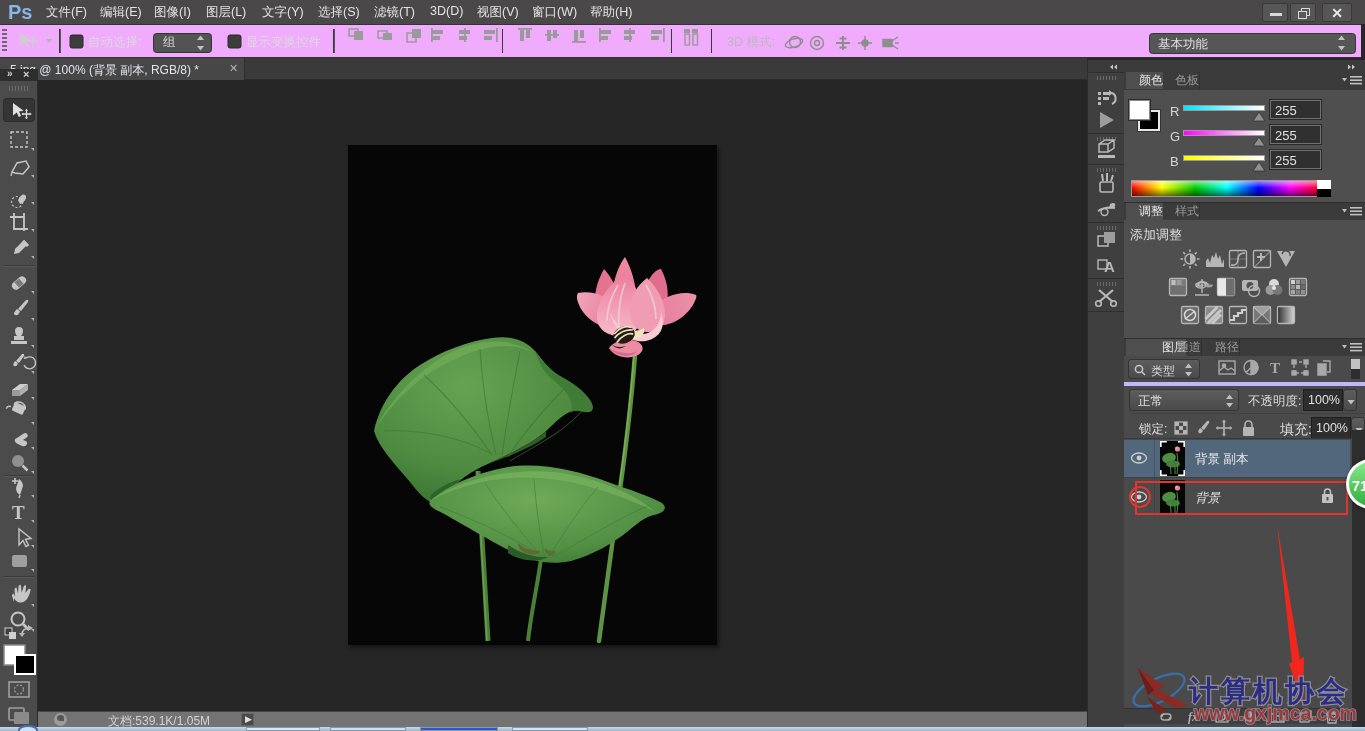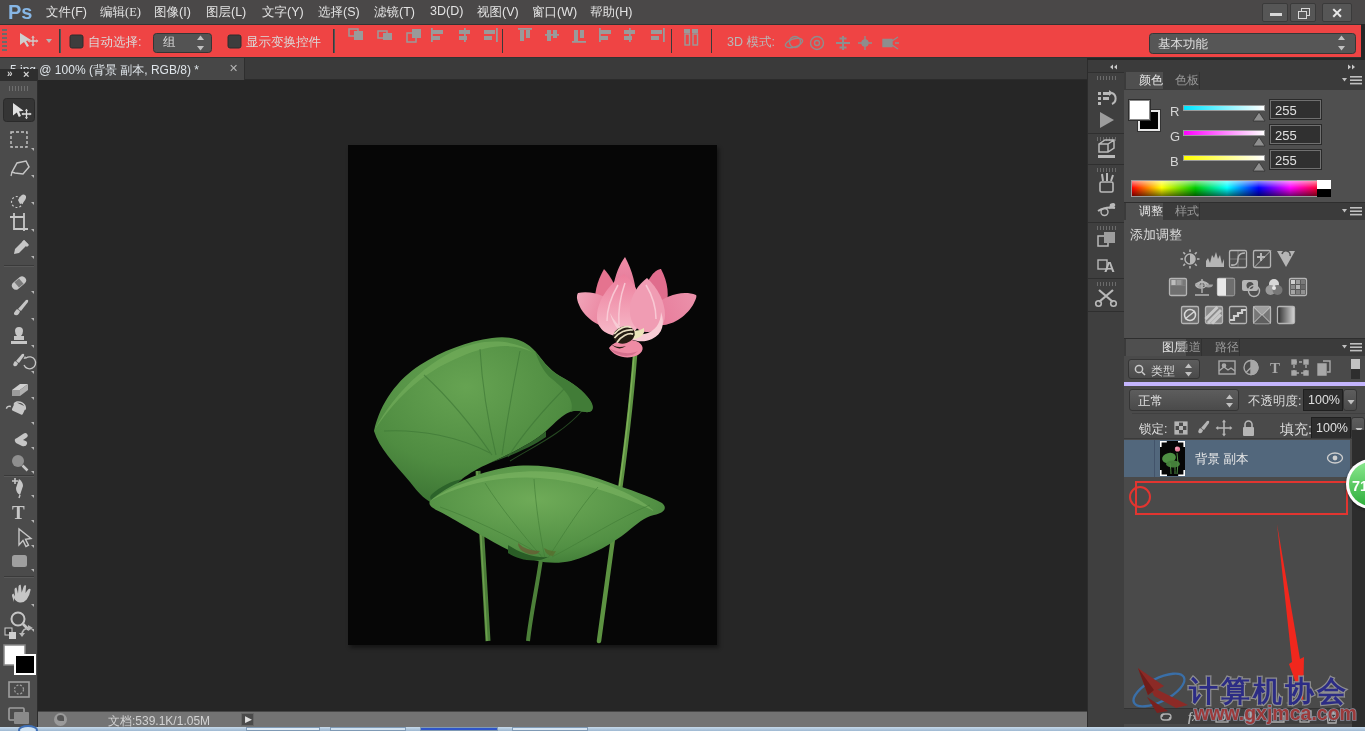--- a/index.html
+++ b/index.html
@@ -16,21 +16,21 @@
 .combo { position:absolute; background:linear-gradient(#5d5d5d,#4a4a4a); border:1px solid #353535; border-radius:3px; }
 </style>
 </head>
 <body>
 <div id="stage">
 
 <div class="abs" id="titlebar" style="left:0;top:0;width:1365px;height:24px;background:#4a4848;">
   <span class="abs" style="left:8px;top:1px;font-size:20px;font-weight:bold;color:#87b7e6;">Ps</span>
   <div class="abs" id="menus" style="left:0;top:4px;height:18px;color:#e3e3e3;font-size:12.5px;">
     <span class="abs" style="left:46px;">文件(F)</span>
-    <span class="abs" style="left:100px;font-family:Liberation Serif, serif;">编辑(E)</span>
+    <span class="abs" style="left:100px;">编辑(E)</span>
     <span class="abs" style="left:154px;">图像(I)</span>
     <span class="abs" style="left:206px;">图层(L)</span>
     <span class="abs" style="left:262px;">文字(Y)</span>
     <span class="abs" style="left:318px;">选择(S)</span>
     <span class="abs" style="left:374px;">滤镜(T)</span>
     <span class="abs" style="left:430px;">3D(D)</span>
     <span class="abs" style="left:477px;">视图(V)</span>
     <span class="abs" style="left:532px;">窗口(W)</span>
     <span class="abs" style="left:590px;">帮助(H)</span>
   </div>
@@ -38,21 +38,21 @@
   <div class="abs winbtn" style="left:1262px;top:3px;width:26px;height:19px;">
         <span style="left:7px;top:9px;width:12px;height:3px;background:#d8d8d8;position:absolute;"></span>
       </div>
   <div class="abs winbtn" style="left:1290px;top:3px;width:26px;height:19px;">
      <span style="position:absolute;left:10px;top:4px;width:9px;height:8px;border:1px solid #d8d8d8;"></span>
      <span style="position:absolute;left:7px;top:7px;width:9px;height:8px;border:1px solid #d8d8d8;background:#5a5a5a;"></span>
   </div>
   <div class="abs winbtn" style="left:1322px;top:3px;width:30px;height:19px;color:#e8e8e8;font-size:14px;font-weight:bold;text-align:center;line-height:18px;">✕</div>
 </div>
 
-<div class="abs" id="optbar" style="left:0;top:24px;width:1361px;height:34px;background:#ef4444;border-top:1px solid #333;border-bottom:1px solid #323232;padding-left:32px;">
+<div class="abs" id="optbar" style="left:0;top:24px;width:1361px;height:34px;background:#f0abfc;border-top:1px solid #333;border-bottom:1px solid #323232;padding-left:32px;">
 <svg width="1365" height="32" style="position:absolute;left:0;top:0;">
   <g fill="#9f9f9f" stroke="none">
 
     <g fill="#6a6a6a">
             <rect x="2" y="4" width="5" height="2"></rect>
             <rect x="2" y="8" width="5" height="2"></rect>
             <rect x="2" y="12" width="5" height="2"></rect>
             <rect x="2" y="16" width="5" height="2"></rect>
             <rect x="2" y="20" width="5" height="2"></rect>
             <rect x="2" y="24" width="5" height="2"></rect>
@@ -609,33 +609,48 @@
               <path d="M113 13 v-2.5 a3.5 3.5 0 0 1 7 0 v2.5" fill="none" stroke="#b5b5b5" stroke-width="1.6"></path>
             </g>
           </svg>
           <span class="abs" style="left:148px;top:7px;font-size:14px;color:#dcdcdc;">填充:</span>
           <span class="abs" style="left:179px;top:3px;width:40px;height:22px;background:#2e2e2e;border:1px solid #1f1f1f;"></span>
           <span class="abs" style="left:184px;top:7px;font-size:12.5px;color:#e0e0e0;">100%</span>
           <span class="abs combo" style="left:219px;top:3px;width:14px;height:22px;"><svg width="14" height="22">
               <path d="M3.5 10 l7 0 l-3.5 4.5z" fill="#c0c0c0"></path>
             </svg></span>
         </div>
-        <div class="abs" style="left:0;top:82px;width:241px;height:270px;border-top:1px solid #3a3a3a;text-align:right;">
+        <div class="abs" style="left:0;top:82px;width:241px;height:270px;border-top:1px solid #3a3a3a;">
           <div class="abs" style="left:0;top:1px;width:226px;height:37px;background:#52677c;"><svg width="30" height="37">
               <ellipse cx="15" cy="18" rx="7.5" ry="5" fill="none" stroke="#cfcfcf" stroke-width="1.3"></ellipse>
               <circle cx="15" cy="18" r="2.4" fill="#cfcfcf"></circle>
             </svg><span class="abs" style="left:30px;top:0;width:1px;height:37px;background:#42536a;"></span><svg width="25" height="35" style="position:absolute;left:36px;top:1px;">
               <rect width="25" height="35" fill="#060606"></rect>
               <ellipse cx="9" cy="17" rx="7" ry="5" fill="#4e8f43" transform="rotate(-15 9 17)"></ellipse>
               <ellipse cx="13" cy="23" rx="7" ry="3.5" fill="#447f3a"></ellipse>
               <path d="M10 22 q1 7 1 11 M15 26 q0 4 0 7 M17 12 q2 10 0 21" stroke="#4e8f43" stroke-width="1" fill="none"></path>
               <circle cx="17.5" cy="8" r="2.6" fill="#ec7f9d"></circle>
               <circle cx="16.5" cy="7" r="1.2" fill="#f3a8bc"></circle>
               <path d="M0.8 6 v-5.2 h6 M18 0.8 h6.2 v5.2 M24.2 29 v5.2 h-6 M7 34.2 h-6.2 v-5.2" fill="none" stroke="#fff" stroke-width="1.6"></path>
             </svg><span class="abs" style="left:71px;top:11px;font-size:12.5px;color:#eaeaea;">背景 副本</span></div>
+          <div class="abs" style="left:0;top:38px;width:226px;height:38px;background:#4a4a4a;border-top:1px solid #404040;"><svg width="30" height="38">
+              <ellipse cx="15" cy="19" rx="7.5" ry="5" fill="none" stroke="#cfcfcf" stroke-width="1.3"></ellipse>
+              <circle cx="15" cy="19" r="2.4" fill="#cfcfcf"></circle>
+            </svg><span class="abs" style="left:30px;top:0;width:1px;height:38px;background:#404040;"></span><svg width="25" height="34" style="position:absolute;left:36px;top:2px;">
+              <rect width="25" height="35" fill="#060606"></rect>
+              <ellipse cx="9" cy="17" rx="7" ry="5" fill="#4e8f43" transform="rotate(-15 9 17)"></ellipse>
+              <ellipse cx="13" cy="23" rx="7" ry="3.5" fill="#447f3a"></ellipse>
+              <path d="M10 22 q1 7 1 11 M15 26 q0 4 0 7 M17 12 q2 10 0 21" stroke="#4e8f43" stroke-width="1" fill="none"></path>
+              <circle cx="17.5" cy="8" r="2.6" fill="#ec7f9d"></circle>
+              <circle cx="16.5" cy="7" r="1.2" fill="#f3a8bc"></circle>
+            </svg><span class="abs" style="left:71px;top:12px;font-size:12.5px;color:#e2e2e2;font-style:italic;">背景</span><svg width="16" height="18" style="position:absolute;left:196px;top:9px;">
+              <rect x="2" y="7" width="11" height="9" rx="1" fill="#c2c2c2"></rect>
+              <path d="M4.5 7 v-2 a3 3 0 0 1 6 0 v2" fill="none" stroke="#c2c2c2" stroke-width="1.5"></path>
+              <rect x="6.5" y="10" width="2" height="3.5" fill="#555"></rect>
+            </svg></div>
         </div>
         <div class="abs" style="left:0;top:352px;width:228px;height:16px;background:#3f3f3f;border-top:1px solid #333;"><svg width="228" height="16">
             <g stroke="#b0b0b0" fill="none" stroke-width="1.3">
               <path d="M38 8 a3 3 0 0 1 3 -3 h3 a3 3 0 0 1 0 6 M46 8 a3 3 0 0 1 -3 3 h-3 a3 3 0 0 1 0 -6"></path>
               <text x="64" y="12" font-size="12" font-style="italic" font-weight="bold" fill="#b0b0b0" stroke="none" font-family="Liberation Serif">fx</text>
               <rect x="92" y="3" width="12" height="10"></rect>
               <circle cx="98" cy="8" r="3"></circle>
               <circle cx="126" cy="8" r="5.5"></circle>
               <path d="M126 2.5 a5.5 5.5 0 0 1 0 11z" fill="#b0b0b0"></path>
               <path d="M147 5 l4 0 l2 2 l7 0 l0 6 l-13 0z"></path>

